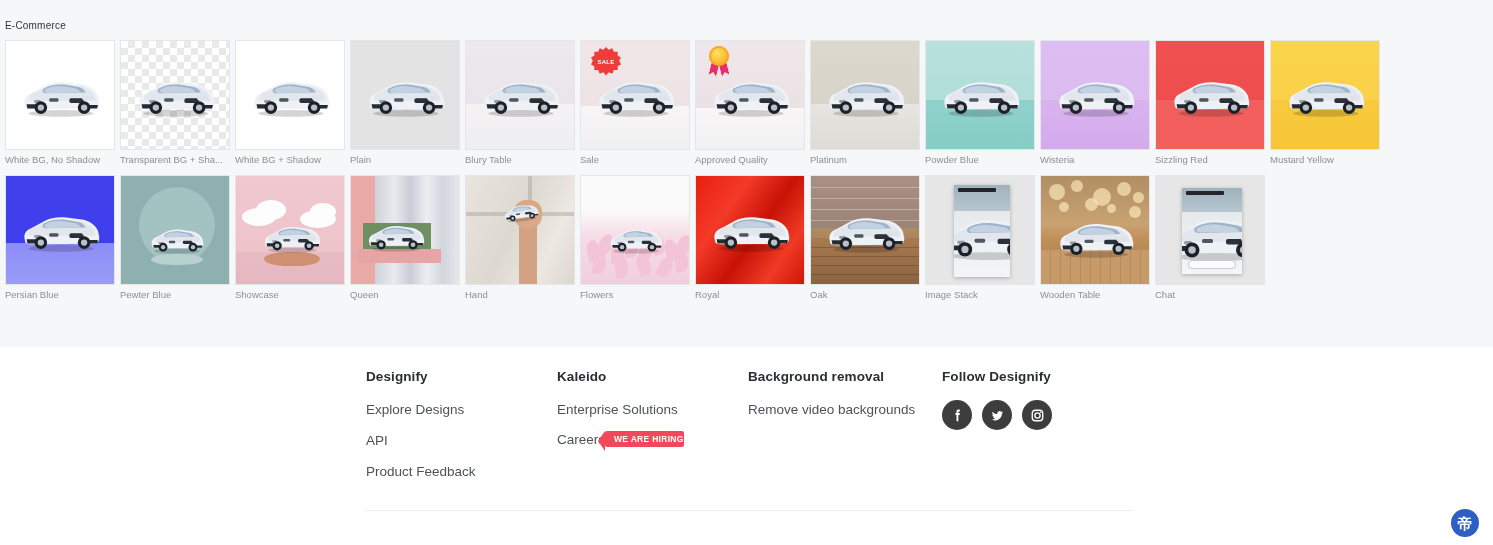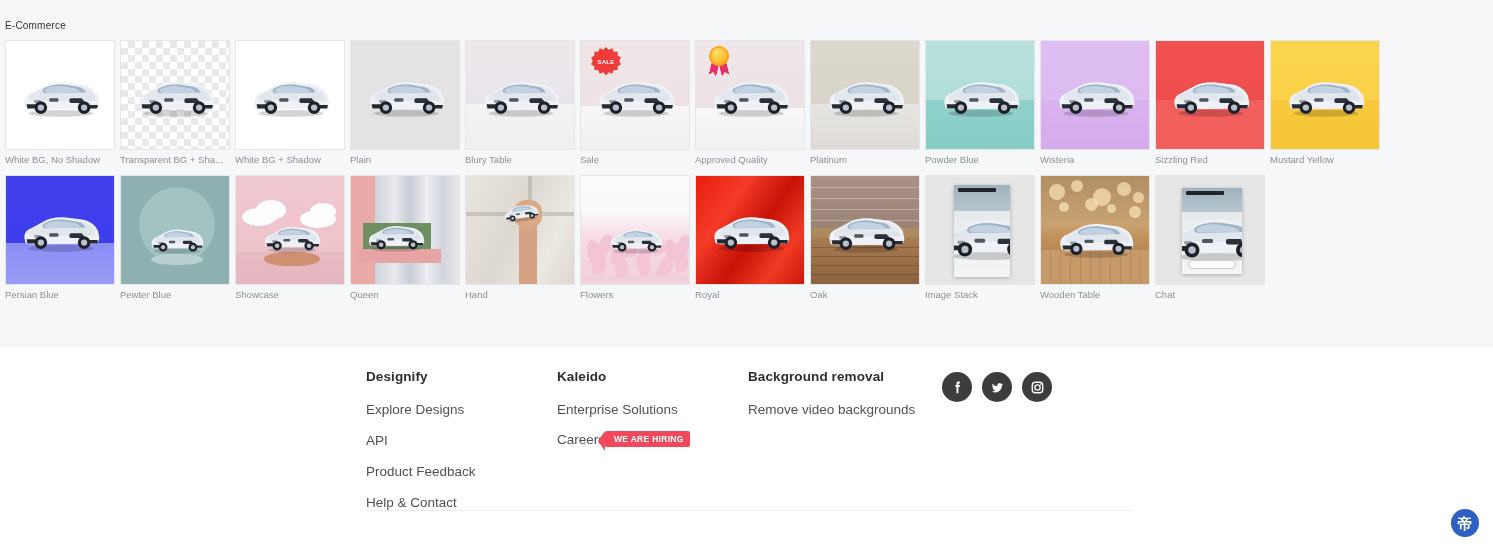--- a/index.html
+++ b/index.html
@@ -195,21 +195,21 @@
     line-height: 15px;
   }
   .flink-row { display: flex; align-items: center; }
   .hiring-badge {
     position: relative;
     background: #f1485c;
     color: #fff;
     font-size: 8.5px;
     font-weight: bold;
     letter-spacing: .3px;
-    padding: 3px 6px 3px 9px;
+    padding: 3px 0 3px 9px;
     margin-bottom: 14px;
     border-radius: 2px;
   }
   .hiring-badge::before {
     content:""; position:absolute; left:-7px; top:0; width:0; height:0;
     border-top:10px solid transparent; border-bottom:10px solid transparent;
     border-right:7px solid #f1485c;
   }
   .social-row { display:flex; gap:10px; margin-top:3px; }
   .social-btn {
@@ -820,38 +820,38 @@
 </div>
 
 <div class="footer">
   <div class="footer-inner">
 
     <div class="fcol c1">
       <div class="fcol-title">Designify</div>
       <div><span class="flink">Explore Designs</span></div>
       <div><span class="flink">API</span></div>
       <div><span class="flink">Product Feedback</span></div>
-      <div><span class="flink">Help &amp; Contact</span></div>
     </div>
 
     <div class="fcol c2">
       <div class="fcol-title">Kaleido</div>
       <div><span class="flink">Enterprise Solutions</span></div>
       <div class="flink-row">
         <span class="flink">Careers</span>
         <span class="hiring-badge">WE ARE HIRING</span>
       </div>
     </div>
 
     <div class="fcol c3">
       <div class="fcol-title">Background removal</div>
       <div><span class="flink">Remove video backgrounds</span></div>
     </div>
 
     <div class="fcol c4">
+      <div class="fcol-title">Follow Designify</div>
       <div class="social-row">
         <div class="social-btn">
           <svg width="17" height="17" viewBox="0 0 24 24" fill="#ffffff" aria-hidden="true">
             <path d="M15.3 8.4h-2.1V7.1c0-.6.4-.8.7-.8h1.4V3.6h-2c-2.2 0-2.7 1.6-2.7 2.7v2.1H9.1v2.9h1.5V20h2.6v-8.7h1.8l.3-2.9z"></path>
           </svg>
         </div>
         <div class="social-btn">
           <svg width="17" height="17" viewBox="0 0 24 24" fill="#ffffff" aria-hidden="true">
             <path d="M20 7.5c-.6.3-1.2.4-1.9.5.7-.4 1.2-1 1.4-1.8-.6.4-1.3.6-2.1.8A3.3 3.3 0 0 0 11.7 10c-2.7-.1-5.1-1.4-6.7-3.4-.3.5-.4 1-.4 1.7 0 1.1.6 2.1 1.5 2.7-.5 0-1-.2-1.5-.4 0 1.6 1.1 2.9 2.6 3.2-.3.1-.6.1-.9.1-.2 0-.4 0-.6-.1.4 1.3 1.6 2.2 3.1 2.3-1.1.9-2.5 1.4-4.1 1.4h-.8a9.3 9.3 0 0 0 5 1.5c6 0 9.3-5 9.3-9.3v-.4c.7-.5 1.2-1.1 1.8-1.8z"></path>
           </svg>

